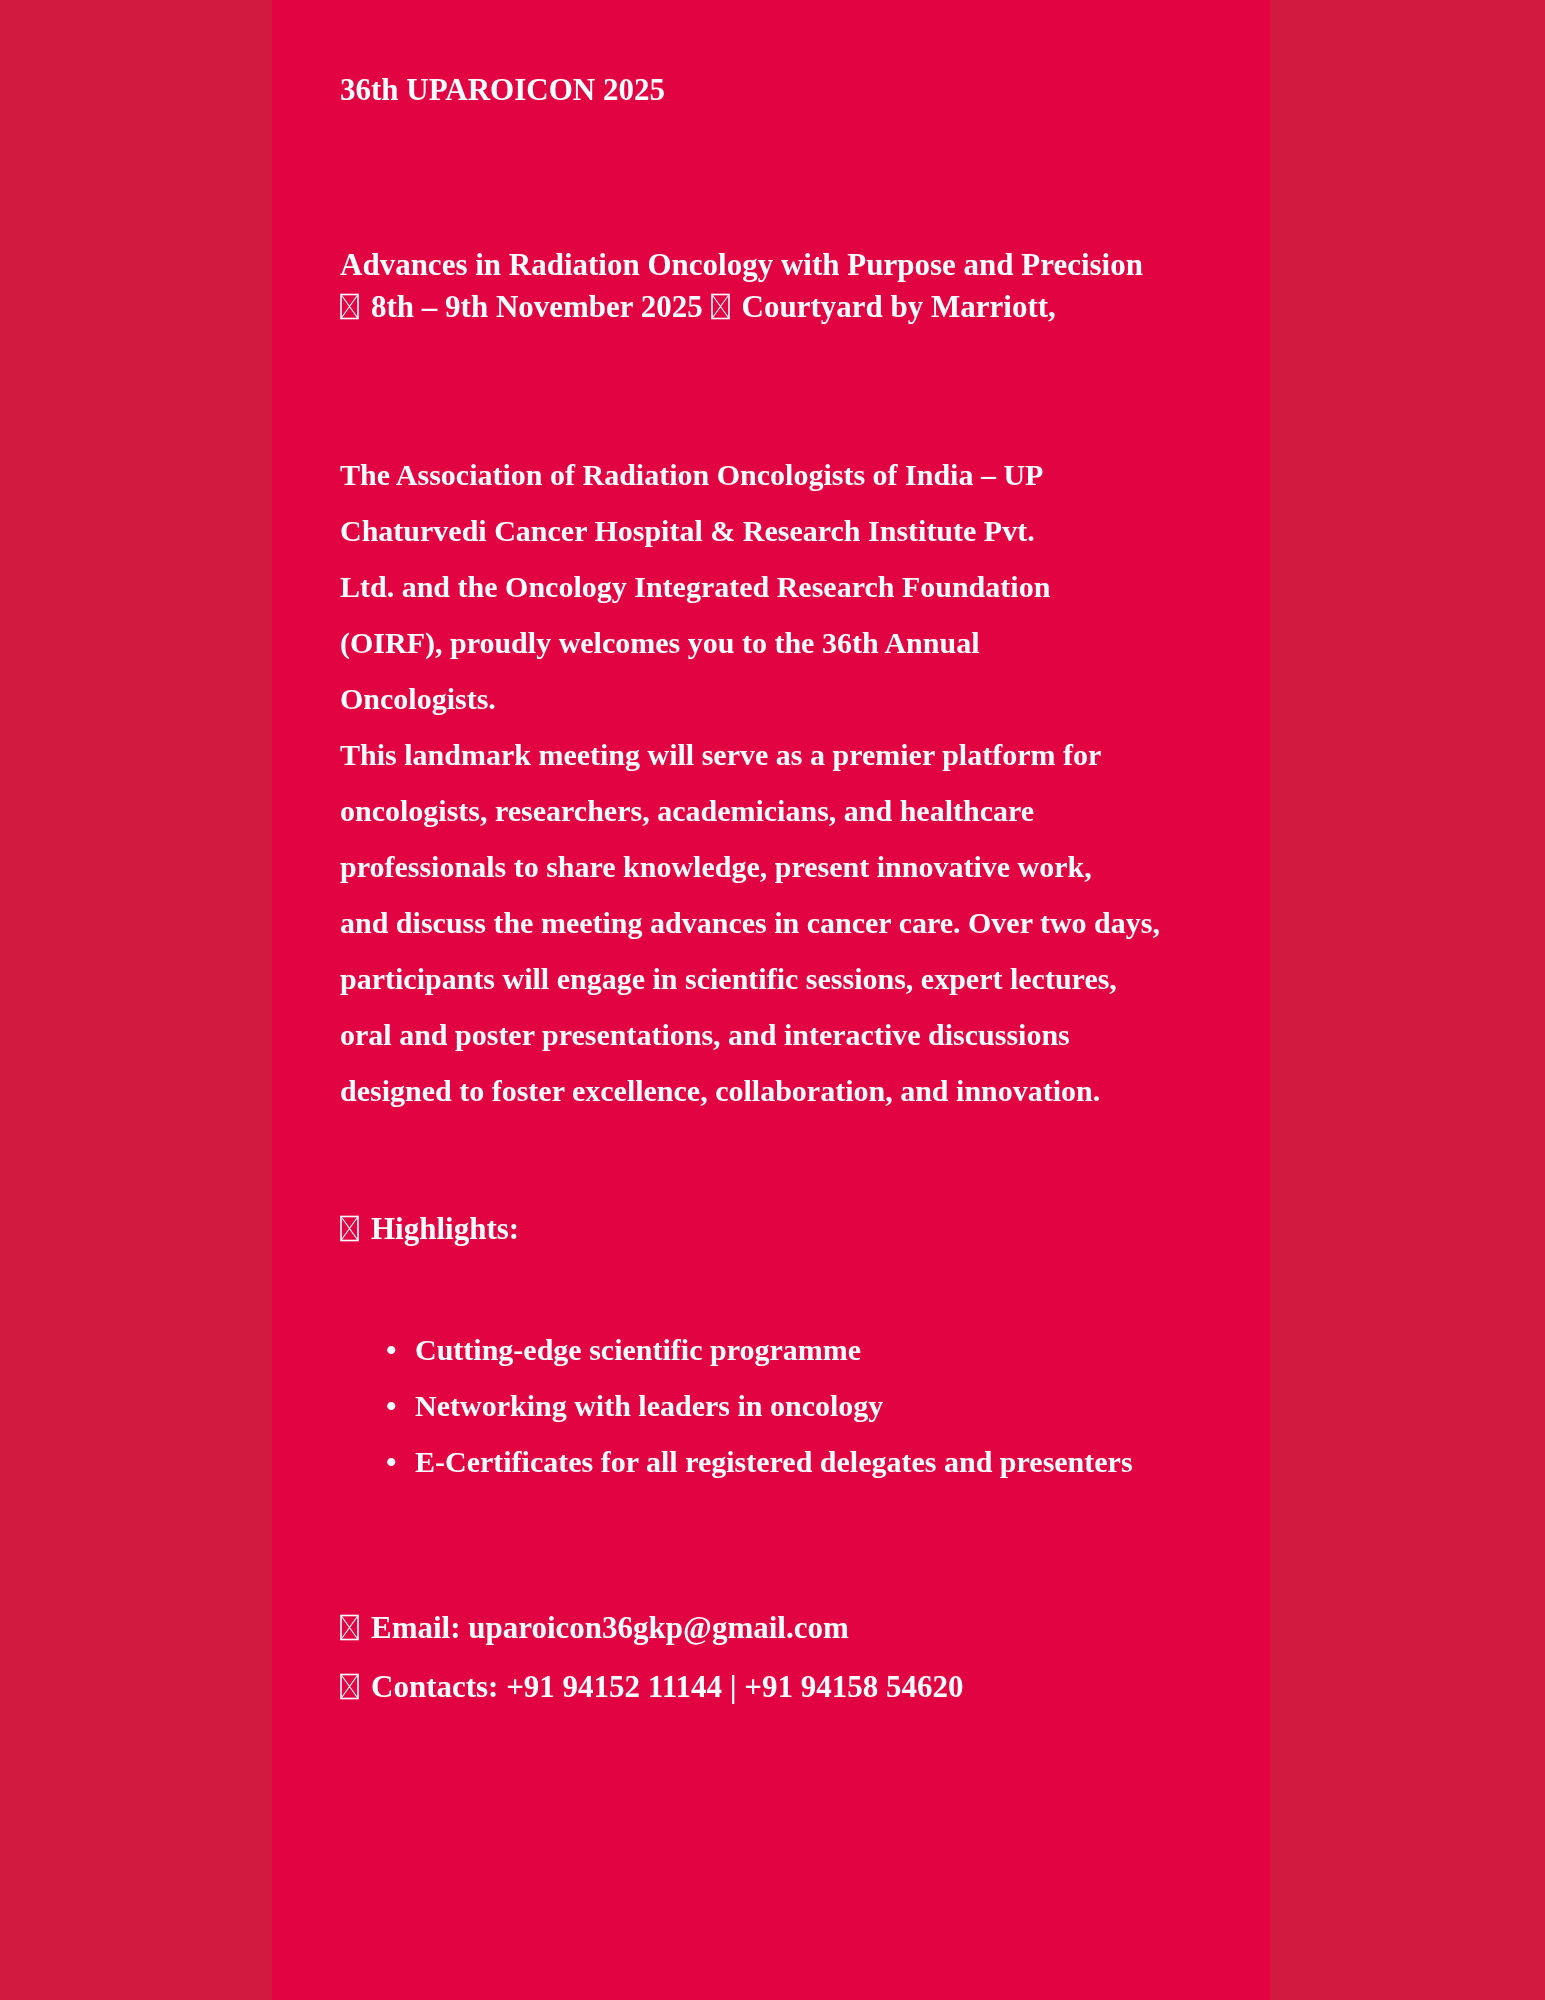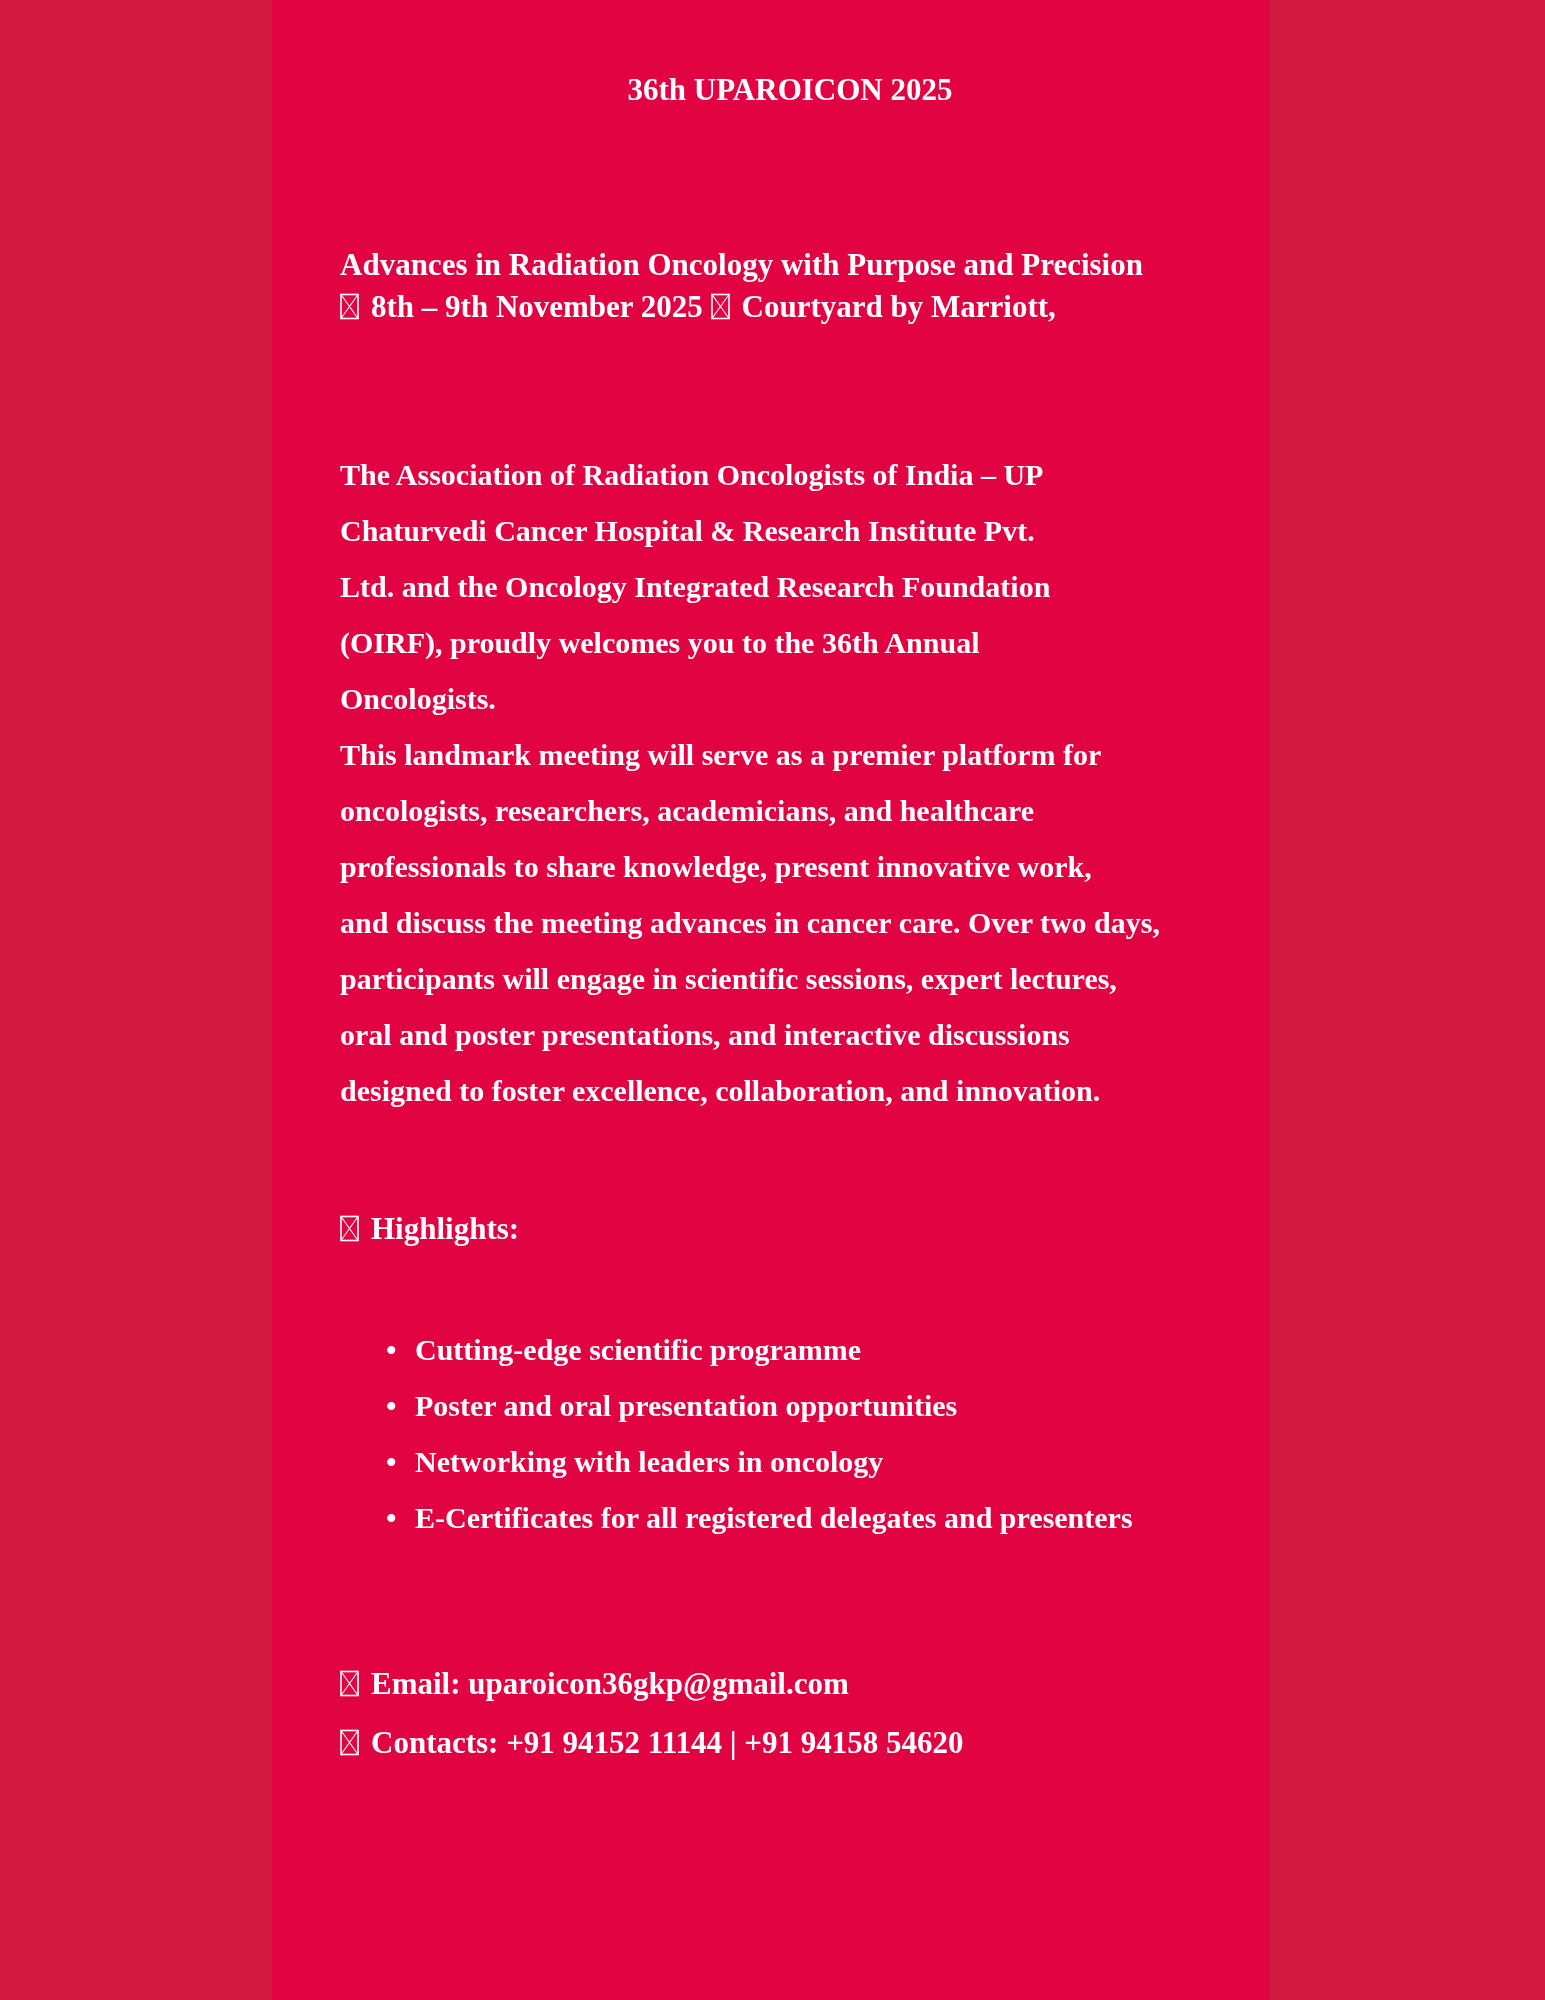--- a/index.html
+++ b/index.html
@@ -29,21 +29,20 @@
     font-weight: bold;
   }
   .content * { white-space: nowrap; }
 
   .title {
     margin: 0;
     padding-top: 72px;
     font-size: 31px;
     line-height: 36px;
     font-weight: bold;
-    text-align: center;
   }
   .subtitle {
     margin-top: 138px;
     font-size: 31px;
     line-height: 38px;
   }
   .date-block {
     font-size: 31px;
     line-height: 45px;
   }
@@ -117,21 +116,20 @@
           <div>designed to foster excellence, collaboration, and innovation.</div>
         </div>
 
       <div class="highlights-heading"><span class="tofu"><svg width="19" height="27" viewBox="0 0 19 27">
               <rect x="1" y="1.5" width="17" height="24" fill="none" stroke="#ffffff" stroke-width="1.6"></rect>
               <path d="M1 1.5 L18 25.5 M18 1.5 L1 25.5" stroke="#ffffff" stroke-width="1.1" fill="none"></path>
             </svg></span><span>Highlights:</span></div>
 
       <div class="bullets">
         <div class="bullet-row"><span class="bullet-dot">•</span><span>Cutting-edge scientific programme</span></div>
-        <div class="bullet-row"><span class="bullet-dot">•</span><span>Poster and oral presentation opportunities</span></div>
         <div class="bullet-row"><span class="bullet-dot">•</span><span>Networking with leaders in oncology</span></div>
         <div class="bullet-row"><span class="bullet-dot">•</span><span>E-Certificates for all registered delegates and presenters</span></div>
       </div>
 
       <div class="contact">
         <div class="line"><span class="tofu"><svg width="19" height="27" viewBox="0 0 19 27">
                 <rect x="1" y="1.5" width="17" height="24" fill="none" stroke="#ffffff" stroke-width="1.6"></rect>
                 <path d="M1 1.5 L18 25.5 M18 1.5 L1 25.5" stroke="#ffffff" stroke-width="1.1" fill="none"></path>
               </svg></span><span>Email:</span> <span>uparoicon36gkp@gmail.com</span></div>
         <div class="line"><span class="tofu"><svg width="19" height="27" viewBox="0 0 19 27">

